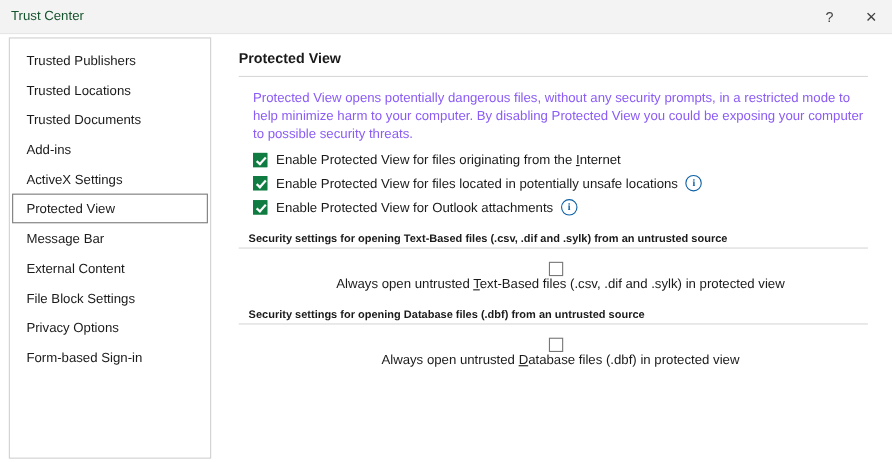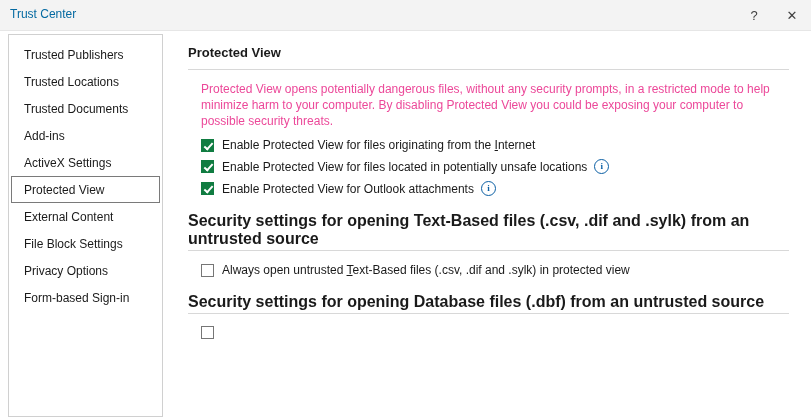--- a/index.html
+++ b/index.html
@@ -26,21 +26,21 @@
     position: relative;
     height: 30px;
     background: #f3f3f3;
     border-bottom: 1px solid #e6e6e6;
   }
   .titlebar-title {
     position: absolute;
     left: 10px;
     top: 7px;
     font-size: 12px;
-    color: #0369a1;
+    color: #14532d;
   }
   .titlebar-buttons {
     position: absolute;
     right: 0;
     top: 0;
     height: 30px;
     display: flex;
   }
   .tb-btn {
     width: 38px;
@@ -56,21 +56,21 @@
   .content {
     position: absolute;
     top: 31px;
     left: 0;
     right: 0;
     bottom: 0;
     display: flex;
   }
   
   .sidebar {
-    width: 155px;
+    width: 184px;
     margin: 3px 0 0 8px;
     border: 1px solid #d0d0d0;
     background: #ffffff;
     padding-top: 6px;
     box-sizing: border-box;
     height: 383px;
   }
   .side-item {
     height: 27px;
     line-height: 27px;
@@ -100,21 +100,21 @@
     margin: 0 0 9px 0;
   }
   .rule {
     height: 1px;
     background: #d8d8d8;
     margin: 0 0 11px 0;
   }
   .desc {
     font-size: 12px;
     line-height: 16px;
-    color: #ec4899;
+    color: #8b5cf6;
     margin: 0 0 9px 13px;
     max-width: 590px;
   }
   .check-row {
     display: flex;
     align-items: center;
     margin: 0 0 7px 13px;
     font-size: 12px;
     text-align: right;
   }
@@ -154,30 +154,31 @@
     border-radius: 50%;
     color: #0b5fa4;
     font-size: 9px;
     font-family: "Liberation Serif", serif;
     font-weight: bold;
     margin-left: 7px;
     line-height: 1;
     vertical-align: middle;
   }
   .section-head {
-    font-size: 16px;
+    font-size: 10px;
     font-weight: bold;
-    margin: 16px 0 2px 0;
+    margin: 16px 0 2px 9px;
   }
   .section-rule {
     height: 1px;
     background: #d8d8d8;
     margin-bottom: 12px;
   }
   .sub-check {
+    flex-direction: column;
   }
 </style>
 </head>
 <body>
 
 <div class="window">
 
   <div class="titlebar">
     <div class="titlebar-title">Trust Center</div>
     <div class="titlebar-buttons">
@@ -188,20 +189,21 @@
 
   <div class="content">
 
     <div class="sidebar">
       <div class="side-item">Trusted Publishers</div>
       <div class="side-item">Trusted Locations</div>
       <div class="side-item">Trusted Documents</div>
       <div class="side-item">Add-ins</div>
       <div class="side-item">ActiveX Settings</div>
       <div class="side-item selected">Protected View</div>
+      <div class="side-item">Message Bar</div>
       <div class="side-item">External Content</div>
       <div class="side-item">File Block Settings</div>
       <div class="side-item">Privacy Options</div>
       <div class="side-item">Form-based Sign-in</div>
     </div>
 
     <div class="main">
       <div class="panel-title">Protected View</div>
       <div class="rule"></div>
       <div class="desc">Protected View opens potentially dangerous files, without any security prompts, in a restricted mode to help minimize harm to your computer. By disabling Protected View you could be exposing your computer to possible security threats.</div>
@@ -227,17 +229,18 @@
       <div class="section-rule"></div>
       <div class="check-row sub-check">
         <span class="cb"></span>
         <span class="check-label"><span>Always open untrusted </span><u>T</u><span>ext-Based files (.csv, .dif and .sylk) in protected view</span></span>
       </div>
 
       <div class="section-head">Security settings for opening Database files (.dbf) from an untrusted source</div>
       <div class="section-rule"></div>
       <div class="check-row sub-check">
         <span class="cb"></span>
+        <span class="check-label"><span>Always open untrusted </span><u>D</u><span>atabase files (.dbf) in protected view</span></span>
       </div>
 
     </div>
   </div>
 </div>
 
 </body></html>

